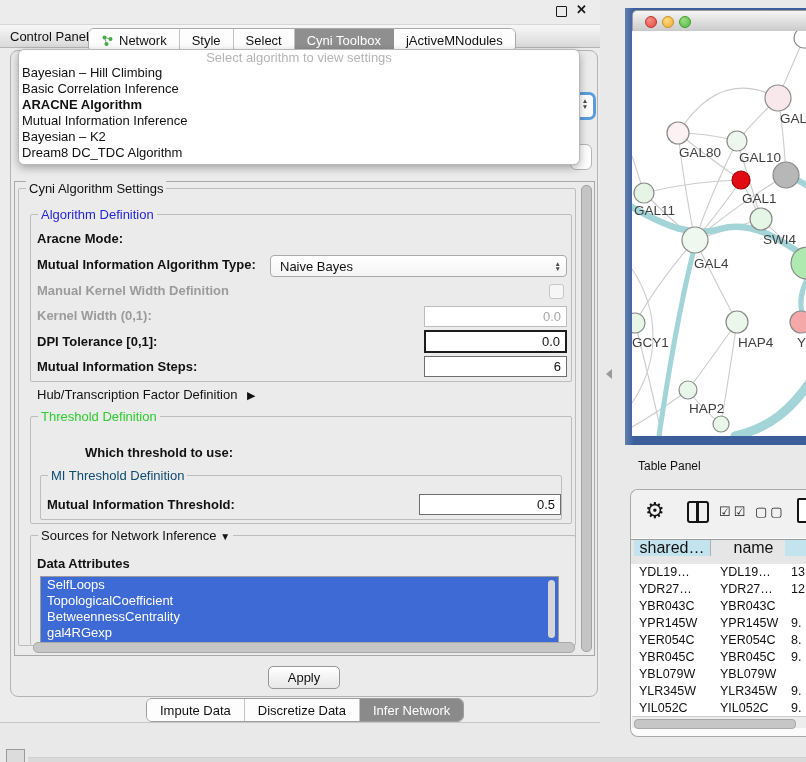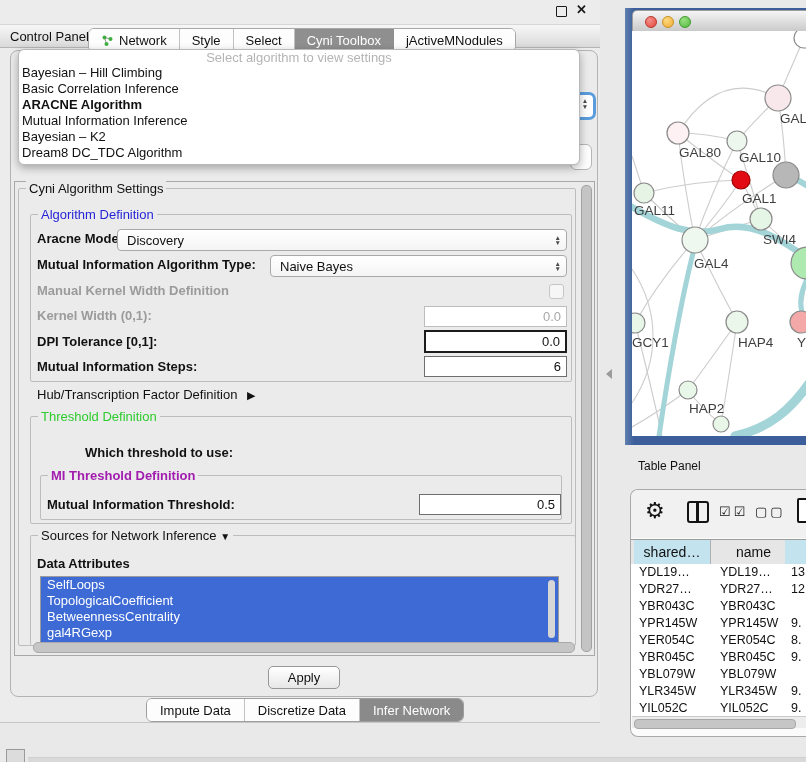--- a/index.html
+++ b/index.html
@@ -76,22 +76,22 @@
   .tpanel{left:630px;top:489px;width:176px;height:246px;background:#fbfbfb;border:1px solid #a9a9a9;
        border-right:none;border-radius:8px 0 0 8px;overflow:hidden;}
   .tp-toolbar{left:0;top:0;width:100%;height:48px;background:#f1f1f1;}
   .gear{left:14px;top:8px;font-size:22px;color:#141414;}
   .colico{left:56px;top:11px;width:18px;height:18px;border:2.5px solid #141414;border-radius:3px;}
   .colico:before{content:"";position:absolute;left:7px;top:0;width:2.5px;height:18px;background:#141414;}
   .ckpair{left:88px;top:14px;font-size:13px;letter-spacing:3px;color:#141414;}
   .unpair{left:124px;top:14px;font-size:13px;letter-spacing:3px;color:#141414;}
   .docico{left:166px;top:8px;width:16px;height:21px;border:2.5px solid #141414;border-radius:2px;background:#fff;}
   .thead{left:0;top:49px;width:100%;height:24px;border-top:1px solid #9c9c9c;border-bottom:1px solid #8e8e8e;background:#e6e6e6;}
-  .th{position:absolute;top:0;height:24px;display:flex;align-items:center;justify-content:center;
-      font-size:14px;border-right:1px solid #b0b0b0;box-sizing:border-box;}
+  .th{position:absolute;top:0;height:16px;display:flex;align-items:center;justify-content:center;
+      font-size:16px;border-right:1px solid #b0b0b0;box-sizing:border-box;}
   .th.blue{background:#c3e3ef;}
   .trows{left:0;top:74px;width:100%;height:152px;background:#fff;overflow:hidden;font-size:12.5px;}
   .trow{position:relative;height:17px;line-height:17px;}
   .td{position:absolute;top:0;height:17px;overflow:hidden;white-space:nowrap;}
   .td.c1{left:8px;width:70px;}
   .td.c2{left:89px;width:64px;}
   .td.c3{left:160px;width:16px;}
   .tp-hscroll{left:1px;top:226px;width:174px;height:11px;background:#ededed;border-top:1px solid #cccccc;}
   .tp-hthumb{position:absolute;left:2px;top:1.5px;width:160px;height:8px;background:#c6c6c6;border:1px solid #a8a8a8;border-radius:4px;}
   .bl-icon{left:6px;top:749px;width:17px;height:12px;border:1px solid #9a9a9a;background:#dcdcdc;}
@@ -158,27 +158,20 @@
   </div>
 
   <div class="abs fs" style="left:18px;top:188px;width:556px;height:456px;">
     <span class="leg">Cyni Algorithm Settings</span>
   </div>
 
   <div class="abs fs" style="left:30px;top:214px;width:540px;height:166px;">
     <span class="leg" style="color:#2525d8;">Algorithm Definition</span>
   </div>
   <span class="lbl" style="left:37px;top:231px;">Aracne Mode:</span>
-  <div class="combo" style="left:117px;top:229px;width:450px;height:22px;">
-    <span>Discovery</span>
-    <span class="stepper">
-        <span>▲</span>
-        <span>▼</span>
-      </span>
-  </div>
   <span class="lbl" style="left:37px;top:257px;">Mutual Information Algorithm Type:</span>
   <div class="combo" style="left:270px;top:255px;width:297px;height:22px;">
     <span>Naive Bayes</span>
     <span class="stepper">
         <span>▲</span>
         <span>▼</span>
       </span>
   </div>
   <span class="lbl dis" style="left:37px;top:283px;">Manual Kernel Width Definition</span>
   <div class="chk" style="left:549px;top:284px;"></div>
@@ -198,21 +191,21 @@
   <span style="position:absolute;left:37px;top:387px;font-size:13px;">
     <span>Hub/Transcription Factor Definition</span>
     <span style="font-size:11px;margin-left:6px;">▶</span>
   </span>
 
   <div class="abs fs" style="left:30px;top:416px;width:540px;height:106px;">
     <span class="leg" style="color:#2ecc2e;">Threshold Definition</span>
   </div>
   <span class="lbl" style="left:85px;top:445px;">Which threshold to use:</span>
   <div class="abs fs" style="left:40px;top:475px;width:520px;height:43px;">
-    <span class="leg" style="color:#a21caf;font-weight:bold;">MI Threshold Definition</span>
+    <span class="leg" style="color:#0c4a6e;">MI Threshold Definition</span>
   </div>
   <span class="lbl" style="left:47px;top:497px;">Mutual Information Threshold:</span>
   <div class="field dark" style="left:419px;top:494px;width:142px;height:21px;">
     <span>0.5</span>
   </div>
 
   <div class="abs fs" style="left:30px;top:535px;width:544px;height:109px;border-bottom:none;">
     <span class="leg">
       <span>Sources for Network Inference</span>
       <span style="font-size:10px;">▼</span>

